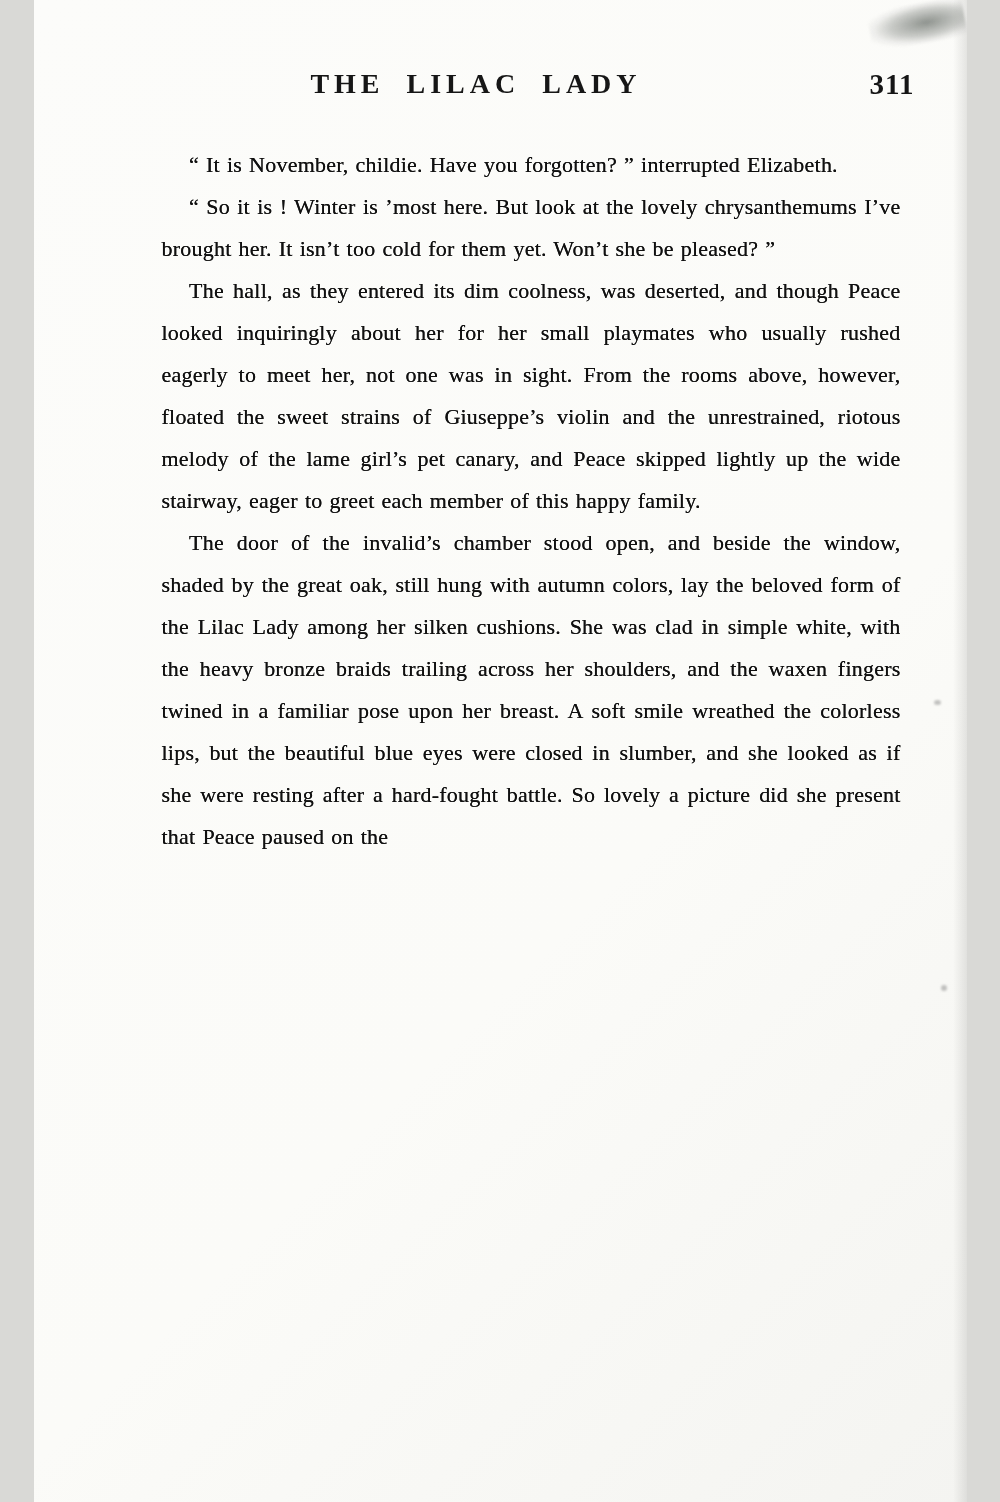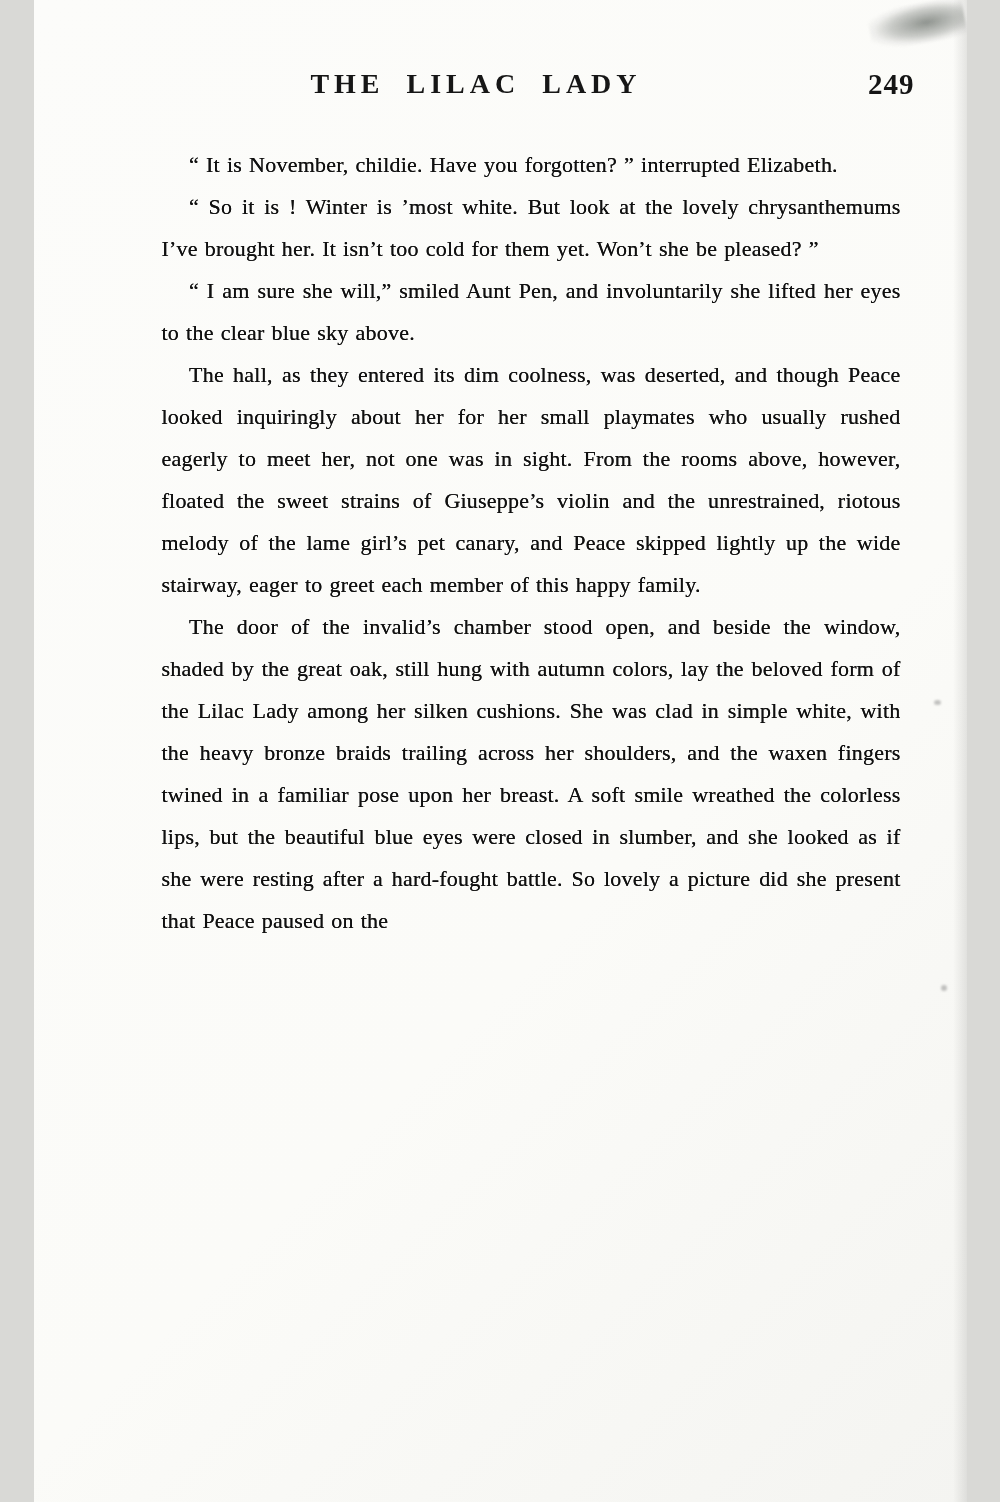--- a/index.html
+++ b/index.html
@@ -91,24 +91,23 @@
 
 <div class="page">
 
   <div class="smudge-top-right"></div>
   <div class="edge-shade"></div>
   <div class="speck-1"></div>
   <div class="speck-2"></div>
 
   <div class="header-row">
     <div class="book-title">THE LILAC LADY</div>
-    <div class="page-number">249</div>
+    <div class="page-number">311</div>
   </div>
 
   <div class="body-text">
     <p>“ It is November, childie.  Have you forgotten? ” interrupted Elizabeth.</p>
-    <p>“ So it is !  Winter is ’most white.  But look at the lovely chrysanthemums I’ve brought her.  It isn’t too cold for them yet.  Won’t she be pleased? ”</p>
-    <p>“ I am sure she will,” smiled Aunt Pen, and involuntarily she lifted her eyes to the clear blue sky above.</p>
+    <p>“ So it is !  Winter is ’most here.  But look at the lovely chrysanthemums I’ve brought her.  It isn’t too cold for them yet.  Won’t she be pleased? ”</p>
     <p>The hall, as they entered its dim coolness, was deserted, and though Peace looked inquiringly about her for her small playmates who usually rushed eagerly to meet her, not one was in sight.  From the rooms above, however, floated the sweet strains of Giuseppe’s violin and the unrestrained, riotous melody of the lame girl’s pet canary, and Peace skipped lightly up the wide stairway, eager to greet each member of this happy family.</p>
     <p>The door of the invalid’s chamber stood open, and beside the window, shaded by the great oak, still hung with autumn colors, lay the beloved form of the Lilac Lady among her silken cushions.  She was clad in simple white, with the heavy bronze braids trailing across her shoulders, and the waxen fingers twined in a familiar pose upon her breast.  A soft smile wreathed the colorless lips, but the beautiful blue eyes were closed in slumber, and she looked as if she were resting after a hard-fought battle.  So lovely a picture did she present that Peace paused on the</p>
   </div>
 
 </div>
 
 </body></html>

